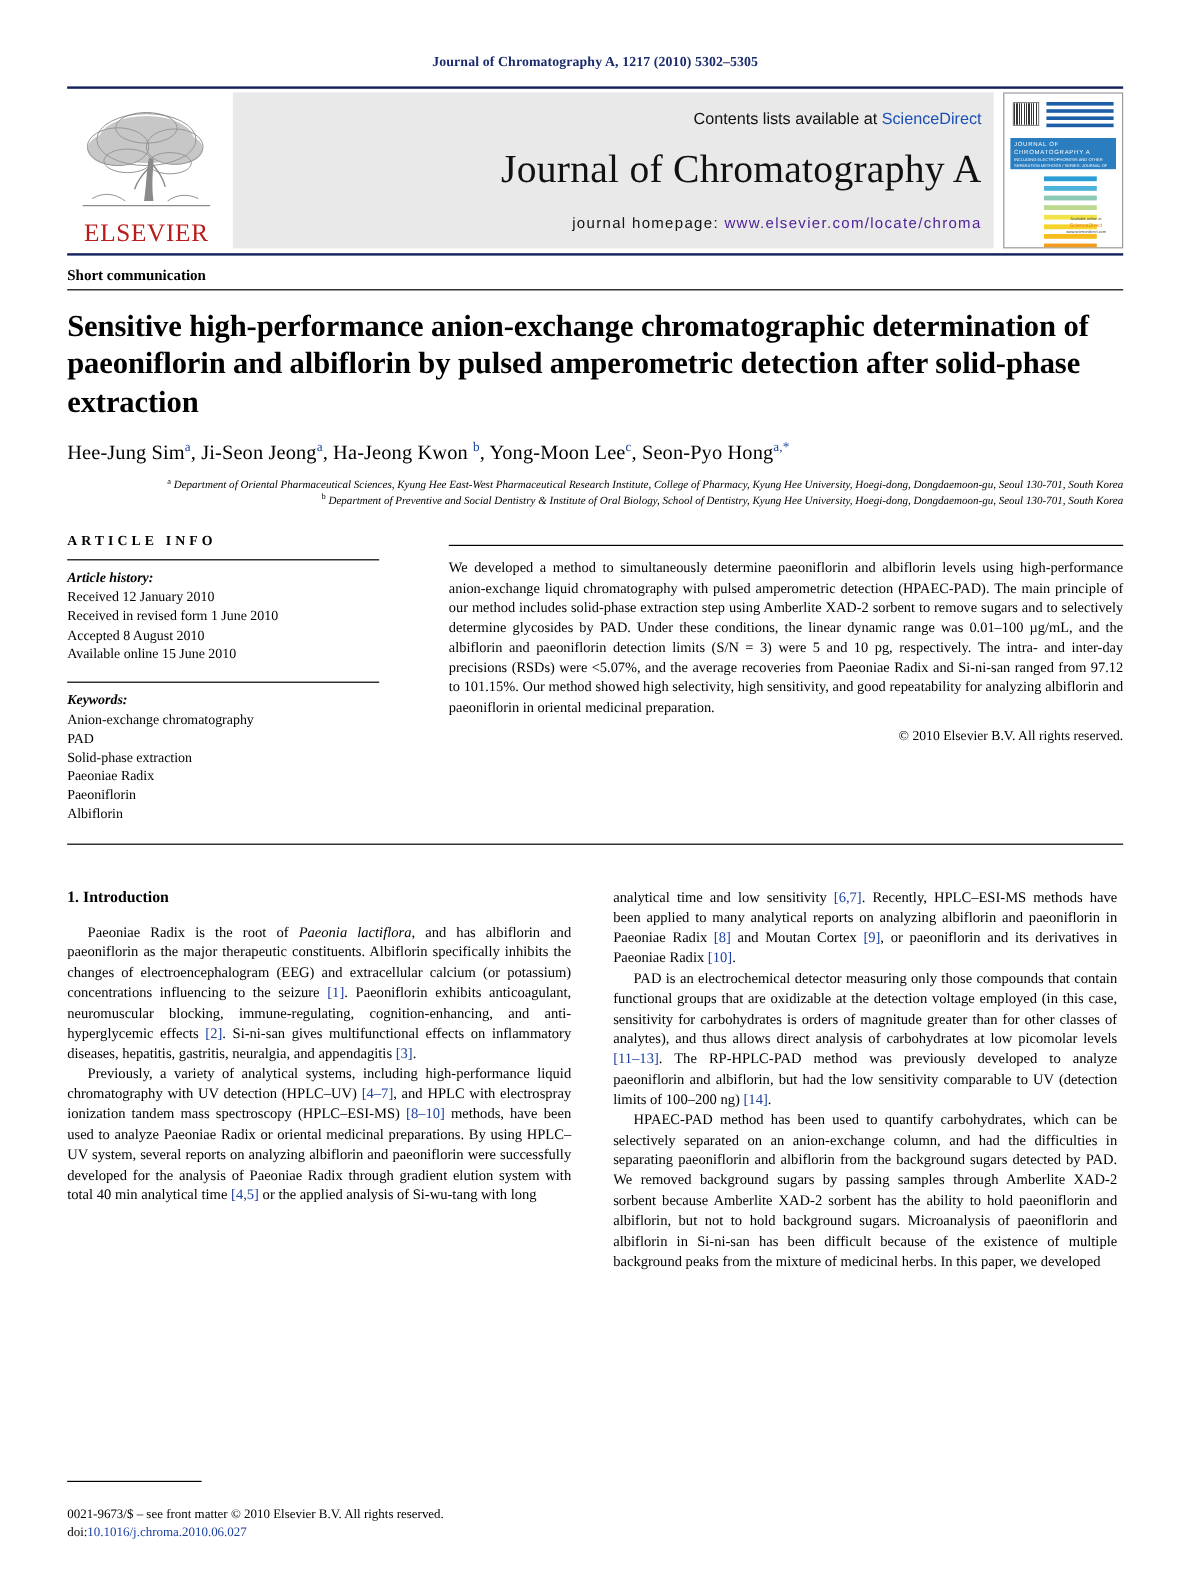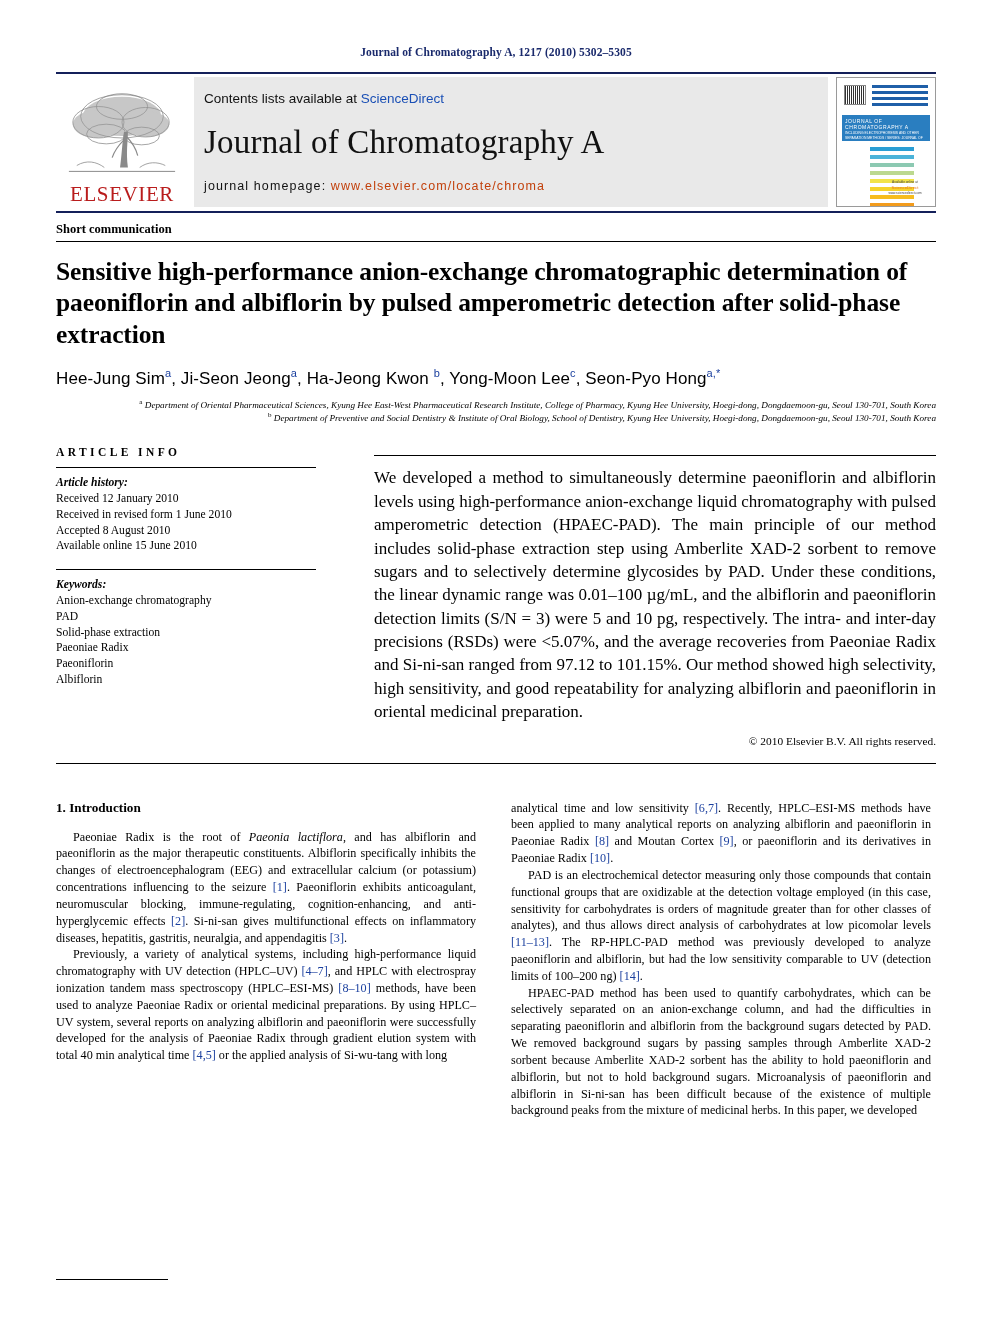--- a/index.html
+++ b/index.html
@@ -56,21 +56,21 @@
     color: #b91c1c;
     line-height: 1;
     margin-top: -2px;
   }
   .masthead-center {
     flex: 1 1 auto;
     background: #e9e9e9;
     margin: 0 8px 0 6px;
     display: flex;
     flex-direction: column;
-    align-items: flex-start;
+    align-items: flex-end;
     justify-content: space-between;
     padding: 14px 10px 14px;
   }
   .contents-line {
     font-size: 13.5px;
     font-family: "Liberation Sans", sans-serif;
     color: #111;
   }
   .contents-line .sd { color: #1a4fb5; }
   .journal-title {
@@ -79,21 +79,21 @@
     color: #111;
     line-height: 1.1;
     letter-spacing: .2px;
   }
   .homepage-line {
     font-family: "Liberation Sans", sans-serif;
     font-size: 12.5px;
     letter-spacing: 1.1px;
     color: #111;
   }
-  .homepage-line .url { color: #c2410c; }
+  .homepage-line .url { color: #4c1d95; }
   .cover-thumb {
     width: 100px;
     flex: 0 0 100px;
     border: 1px solid #9a9a9a;
     background: #fff;
     position: relative;
     overflow: hidden;
   }
   .cover-inner { position: absolute; inset: 5px; }
   .cover-barcode {
@@ -136,21 +136,21 @@
   }
   .rule-thin { border-top: 1px solid #000; margin-top: 4px; }
   .art-title {
     font-family: "Liberation Serif", serif;
     font-size: 25.5px;
     line-height: 1.23;
     margin-top: 14px;
     letter-spacing: -.1px;
   }
   .authors {
-    font-family: Liberation Sans, sans-serif;
+    font-family: Liberation Serif, serif;
     font-size: 17px;
     margin-top: 14px;
     letter-spacing: .1px;
   }
   .authors sup { font-size: 11px; color: #1a3f9e; }
   .affils {
     margin-top: 9px;
     font-family: "Liberation Serif", serif;
     font-style: italic;
     font-size: 9.2px;
@@ -175,21 +175,21 @@
   .hrule { border-top: 1px solid #000; margin-top: 9px; }
   .meta {
     font-size: 11.6px;
     line-height: 1.36;
     margin-top: 7px;
   }
   .meta .lead { font-style: italic; font-weight: bold; }
   .kwblock { margin-top: 15px; }
   .abstract-text {
     margin-top: 10px;
-    font-size: 17px;
+    font-size: 12px;
     line-height: 1.375;
     text-align: justify;
     hyphens: none;
   }
   .copyright {
     margin-top: 11px;
     font-size: 11.4px;
     text-align: right;
   }
   .abs-rule-bottom { border-top: 1px solid #000; margin-top: 16px; }
@@ -377,15 +377,19 @@
     </div>
     <div class="bcol">
       <p class="para" style="text-indent:0">analytical time and low sensitivity <span class="ref">[6,7]</span>. Recently, HPLC–ESI-MS methods have been applied to many analytical reports on analyzing albiflorin and paeoniflorin in Paeoniae Radix <span class="ref">[8]</span> and Moutan Cortex <span class="ref">[9]</span>, or paeoniflorin and its derivatives in Paeoniae Radix <span class="ref">[10]</span>.</p>
       <p class="para">PAD is an electrochemical detector measuring only those compounds that contain functional groups that are oxidizable at the detection voltage employed (in this case, sensitivity for carbohydrates is orders of magnitude greater than for other classes of analytes), and thus allows direct analysis of carbohydrates at low picomolar levels <span class="ref">[11–13]</span>. The RP-HPLC-PAD method was previously developed to analyze paeoniflorin and albiflorin, but had the low sensitivity comparable to UV (detection limits of 100–200 ng) <span class="ref">[14]</span>.</p>
       <p class="para">HPAEC-PAD method has been used to quantify carbohydrates, which can be selectively separated on an anion-exchange column, and had the difficulties in separating paeoniflorin and albiflorin from the background sugars detected by PAD. We removed background sugars by passing samples through Amberlite XAD-2 sorbent because Amberlite XAD-2 sorbent has the ability to hold paeoniflorin and albiflorin, but not to hold background sugars. Microanalysis of paeoniflorin and albiflorin in Si-ni-san has been difficult because of the existence of multiple background peaks from the mixture of medicinal herbs. In this paper, we developed</p>
     </div>
   </div>
 
   <div class="footnote-wrap">
     <div class="fn-rule"></div>
+    <div class="imprint">
+      <div>0021-9673/$ – see front matter © 2010 Elsevier B.V. All rights reserved.</div>
+      <div><span>doi:</span><span class="doi">10.1016/j.chroma.2010.06.027</span></div>
+    </div>
   </div>
 
 </div>
 
 </body></html>

